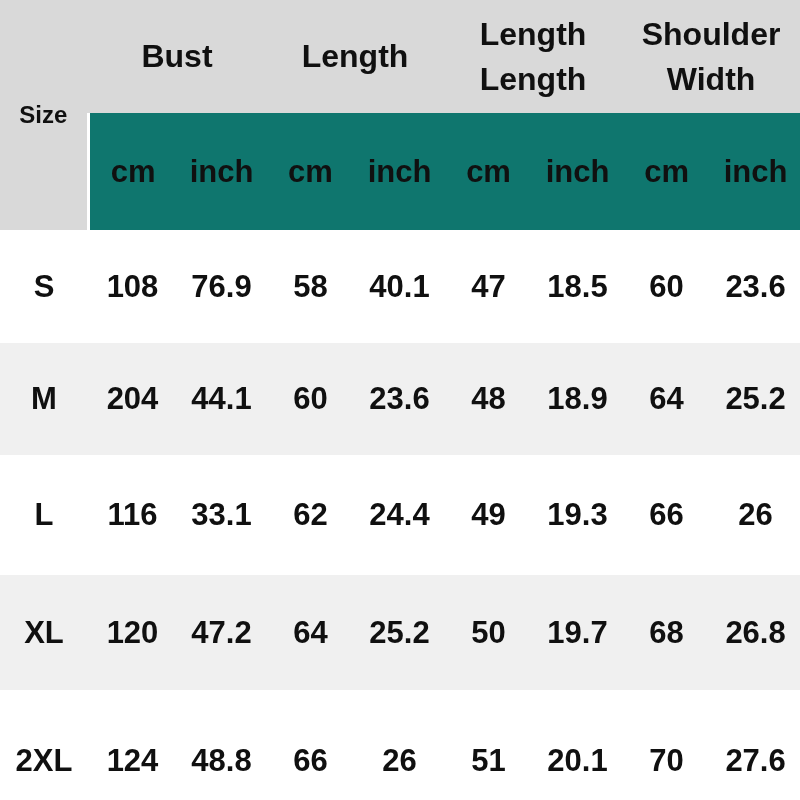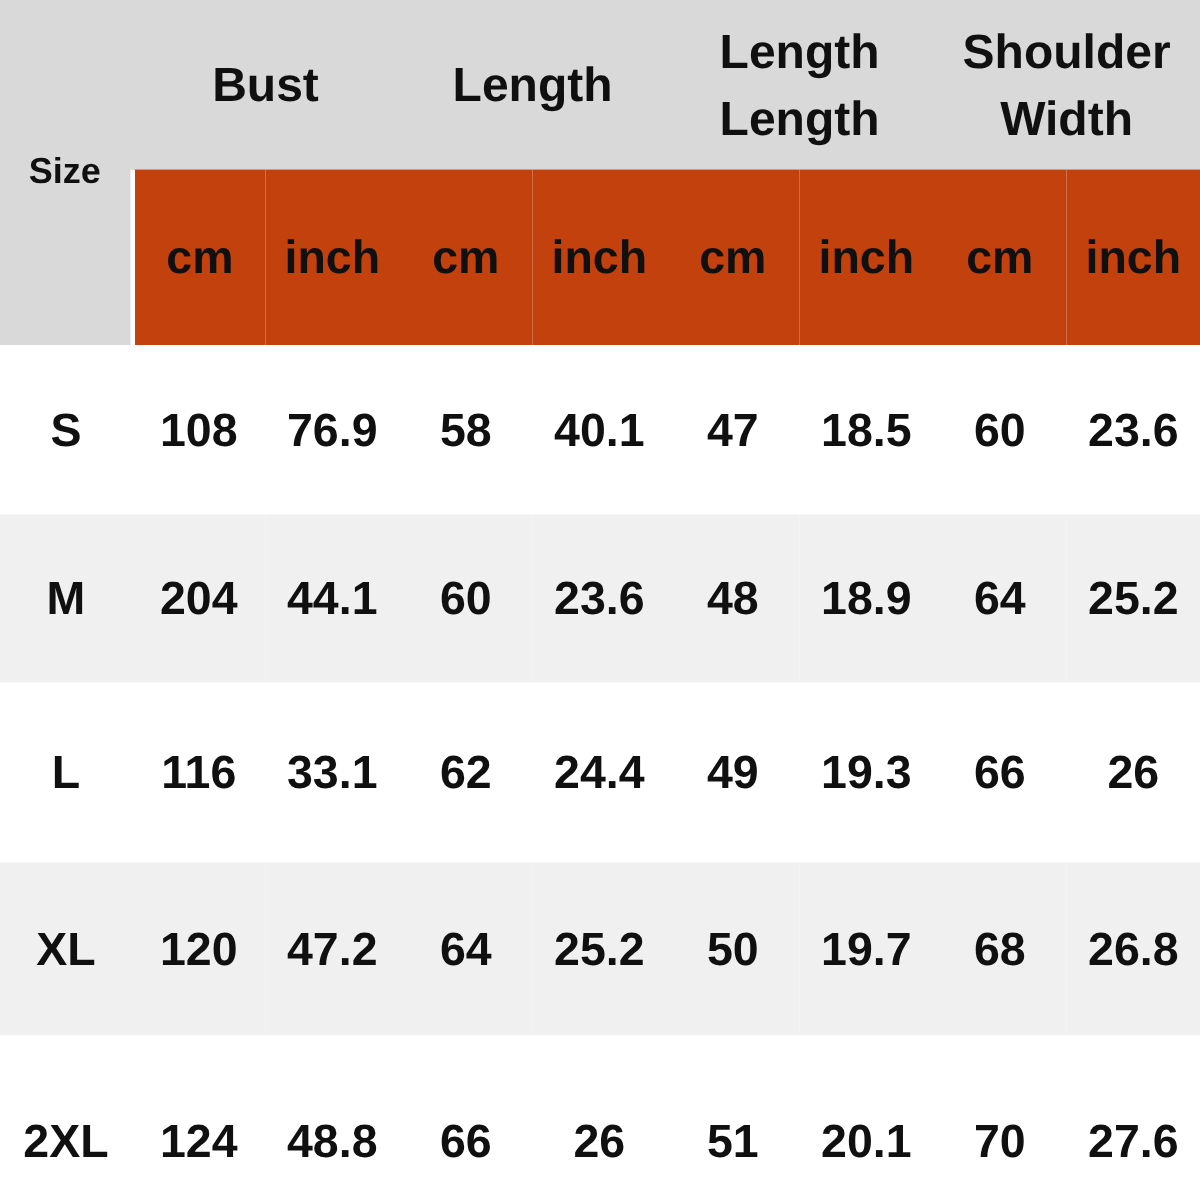--- a/index.html
+++ b/index.html
@@ -40,21 +40,21 @@
   
   td.corner {
     background: #d9d9d9;
     font-size: 24px;
   }
   td.group-hdr {
     background: #d9d9d9;
     font-size: 32px;
   }
   td.unit-hdr {
-    background: #c2410c;
+    background: #0f766e;
   }
   td.unit-hdr.first {
     border-left: 3px solid #ffffff;
   }
   
   tr.stripe-white td { background: #ffffff; }
   tr.stripe-gray  td { background: #f0f0f0; }
 
   .two-line span { display: block; }
 </style>

